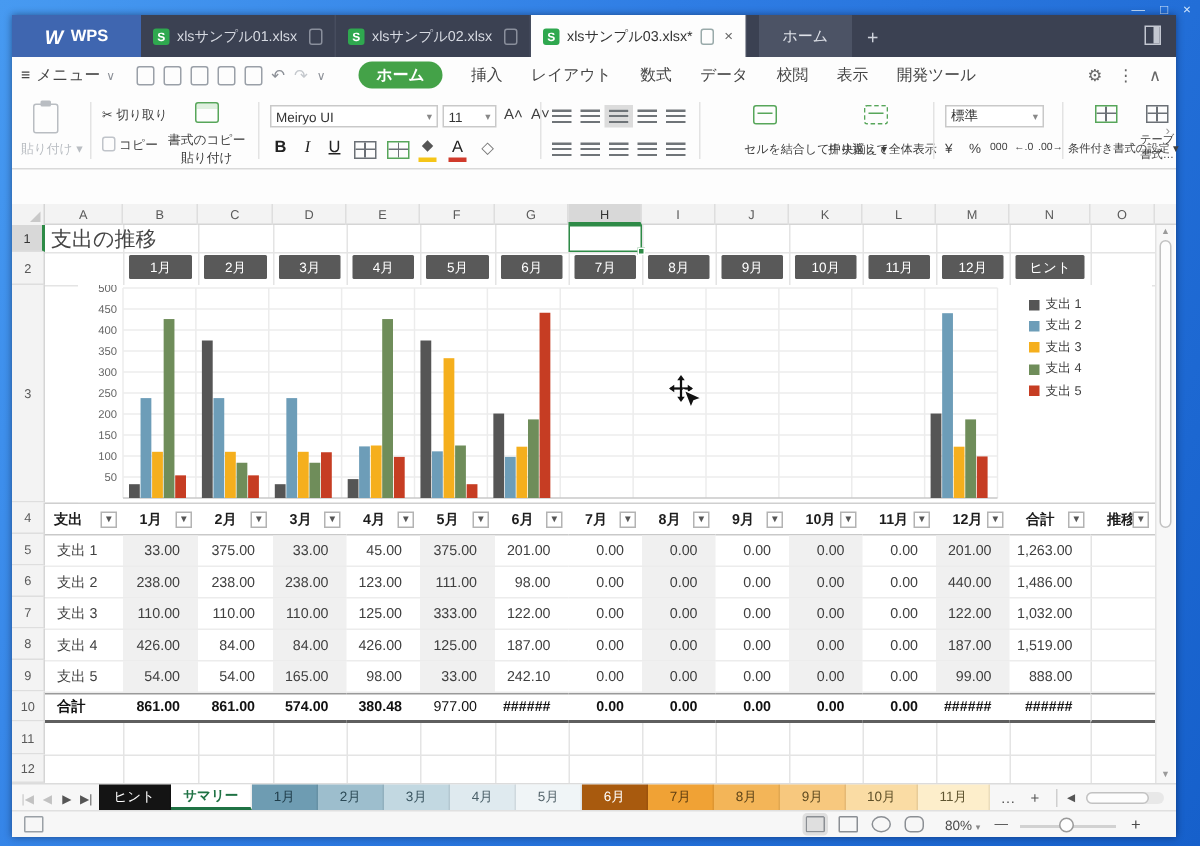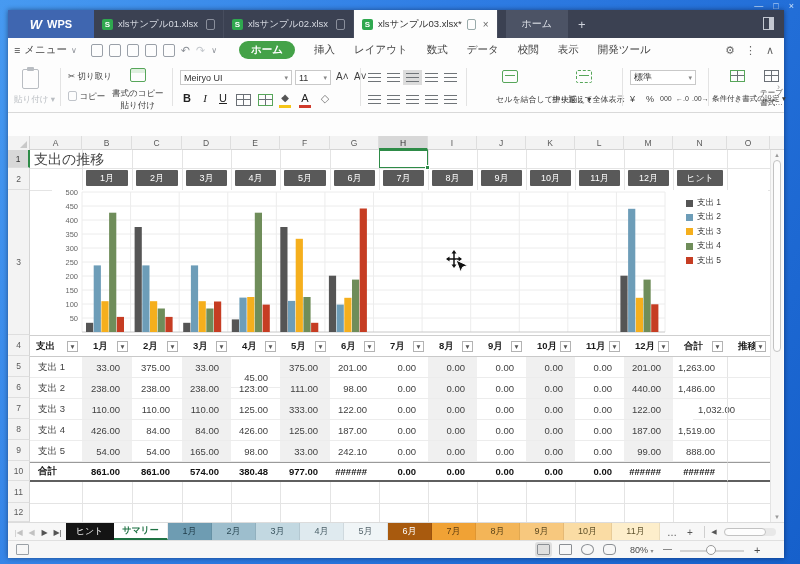--- a/index.html
+++ b/index.html
@@ -452,21 +452,21 @@
           <div style="position: absolute; left: 52px; top: 21px; width: 50px; height: 21px; background: rgb(240, 240, 240);"></div>
           <div style="position: absolute; left: 152px; top: 21px; width: 49px; height: 21px; background: rgb(240, 240, 240);"></div>
           <div style="position: absolute; left: 250px; top: 21px; width: 50px; height: 21px; background: rgb(240, 240, 240);"></div>
           <div style="position: absolute; left: 398px; top: 21px; width: 49px; height: 21px; background: rgb(240, 240, 240);"></div>
           <div style="position: absolute; left: 496px; top: 21px; width: 49px; height: 21px; background: rgb(240, 240, 240);"></div>
           <div style="position: absolute; left: 594px; top: 21px; width: 49px; height: 21px; background: rgb(240, 240, 240);"></div>
           <div class="tcell lab" style="left: 0px; top: 21px; width: 52px; height: 21px; border-bottom: 1px solid rgb(236, 236, 236);">支出 1</div>
           <div class="tcell num" style="left: 52px; top: 21px; width: 50px; height: 21px; border-bottom: 1px solid rgb(236, 236, 236);">33.00</div>
           <div class="tcell num" style="left: 102px; top: 21px; width: 50px; height: 21px; border-bottom: 1px solid rgb(236, 236, 236);">375.00</div>
           <div class="tcell num" style="left: 152px; top: 21px; width: 49px; height: 21px; border-bottom: 1px solid rgb(236, 236, 236);">33.00</div>
-          <div class="tcell num" style="left: 201px; top: 21px; width: 49px; height: 21px; border-bottom: 1px solid rgb(236, 236, 236); margin-top: 10px;">45.00</div>
+          <div class="tcell num" style="left: 201px; top: 21px; width: 49px; height: 21px; border-bottom: 1px solid rgb(236, 236, 236);">45.00</div>
           <div class="tcell num" style="left: 250px; top: 21px; width: 50px; height: 21px; border-bottom: 1px solid rgb(236, 236, 236);">375.00</div>
           <div class="tcell num" style="left: 300px; top: 21px; width: 49px; height: 21px; border-bottom: 1px solid rgb(236, 236, 236);">201.00</div>
           <div class="tcell num" style="left: 349px; top: 21px; width: 49px; height: 21px; border-bottom: 1px solid rgb(236, 236, 236);">0.00</div>
           <div class="tcell num" style="left: 398px; top: 21px; width: 49px; height: 21px; border-bottom: 1px solid rgb(236, 236, 236);">0.00</div>
           <div class="tcell num" style="left: 447px; top: 21px; width: 49px; height: 21px; border-bottom: 1px solid rgb(236, 236, 236);">0.00</div>
           <div class="tcell num" style="left: 496px; top: 21px; width: 49px; height: 21px; border-bottom: 1px solid rgb(236, 236, 236);">0.00</div>
           <div class="tcell num" style="left: 545px; top: 21px; width: 49px; height: 21px; border-bottom: 1px solid rgb(236, 236, 236);">0.00</div>
           <div class="tcell num" style="left: 594px; top: 21px; width: 49px; height: 21px; border-bottom: 1px solid rgb(236, 236, 236);">201.00</div>
           <div class="tcell num" style="left: 643px; top: 21px; width: 54px; height: 21px; border-bottom: 1px solid rgb(236, 236, 236);">1,263.00</div>
           <div class="tcell" style="left: 697px; top: 21px; width: 43px; height: 21px; border-left: 1px solid rgb(228, 228, 228); border-bottom: 1px solid rgb(236, 236, 236);"></div>
@@ -503,21 +503,21 @@
           <div class="tcell num" style="left: 152px; top: 63px; width: 49px; height: 21px; border-bottom: 1px solid rgb(236, 236, 236);">110.00</div>
           <div class="tcell num" style="left: 201px; top: 63px; width: 49px; height: 21px; border-bottom: 1px solid rgb(236, 236, 236);">125.00</div>
           <div class="tcell num" style="left: 250px; top: 63px; width: 50px; height: 21px; border-bottom: 1px solid rgb(236, 236, 236);">333.00</div>
           <div class="tcell num" style="left: 300px; top: 63px; width: 49px; height: 21px; border-bottom: 1px solid rgb(236, 236, 236);">122.00</div>
           <div class="tcell num" style="left: 349px; top: 63px; width: 49px; height: 21px; border-bottom: 1px solid rgb(236, 236, 236);">0.00</div>
           <div class="tcell num" style="left: 398px; top: 63px; width: 49px; height: 21px; border-bottom: 1px solid rgb(236, 236, 236);">0.00</div>
           <div class="tcell num" style="left: 447px; top: 63px; width: 49px; height: 21px; border-bottom: 1px solid rgb(236, 236, 236);">0.00</div>
           <div class="tcell num" style="left: 496px; top: 63px; width: 49px; height: 21px; border-bottom: 1px solid rgb(236, 236, 236);">0.00</div>
           <div class="tcell num" style="left: 545px; top: 63px; width: 49px; height: 21px; border-bottom: 1px solid rgb(236, 236, 236);">0.00</div>
           <div class="tcell num" style="left: 594px; top: 63px; width: 49px; height: 21px; border-bottom: 1px solid rgb(236, 236, 236);">122.00</div>
-          <div class="tcell num" style="left: 663px; top: 63px; width: 54px; height: 21px; border-bottom: 1px solid rgb(236, 236, 236);">1,032.00</div>
+          <div class="tcell num" style="left: 643px; top: 63px; width: 54px; height: 21px; border-bottom: 1px solid rgb(236, 236, 236);">1,032.00</div>
           <div class="tcell" style="left: 697px; top: 63px; width: 43px; height: 21px; border-left: 1px solid rgb(228, 228, 228); border-bottom: 1px solid rgb(236, 236, 236);"></div>
           <div style="position: absolute; left: 52px; top: 84px; width: 50px; height: 21px; background: rgb(240, 240, 240);"></div>
           <div style="position: absolute; left: 152px; top: 84px; width: 49px; height: 21px; background: rgb(240, 240, 240);"></div>
           <div style="position: absolute; left: 250px; top: 84px; width: 50px; height: 21px; background: rgb(240, 240, 240);"></div>
           <div style="position: absolute; left: 398px; top: 84px; width: 49px; height: 21px; background: rgb(240, 240, 240);"></div>
           <div style="position: absolute; left: 496px; top: 84px; width: 49px; height: 21px; background: rgb(240, 240, 240);"></div>
           <div style="position: absolute; left: 594px; top: 84px; width: 49px; height: 21px; background: rgb(240, 240, 240);"></div>
           <div class="tcell lab" style="left: 0px; top: 84px; width: 52px; height: 21px; border-bottom: 1px solid rgb(236, 236, 236);">支出 4</div>
           <div class="tcell num" style="left: 52px; top: 84px; width: 50px; height: 21px; border-bottom: 1px solid rgb(236, 236, 236);">426.00</div>
           <div class="tcell num" style="left: 102px; top: 84px; width: 50px; height: 21px; border-bottom: 1px solid rgb(236, 236, 236);">84.00</div>
@@ -552,21 +552,21 @@
           <div class="tcell num" style="left: 496px; top: 105px; width: 49px; height: 21px; border-bottom: 1px solid rgb(236, 236, 236);">0.00</div>
           <div class="tcell num" style="left: 545px; top: 105px; width: 49px; height: 21px; border-bottom: 1px solid rgb(236, 236, 236);">0.00</div>
           <div class="tcell num" style="left: 594px; top: 105px; width: 49px; height: 21px; border-bottom: 1px solid rgb(236, 236, 236);">99.00</div>
           <div class="tcell num" style="left: 643px; top: 105px; width: 54px; height: 21px; border-bottom: 1px solid rgb(236, 236, 236);">888.00</div>
           <div class="tcell" style="left: 697px; top: 105px; width: 43px; height: 21px; border-left: 1px solid rgb(228, 228, 228); border-bottom: 1px solid rgb(236, 236, 236);"></div>
           <div class="tcell lab" style="left: 0px; top: 126px; width: 52px; height: 20px; font-weight: bold; border-top: 1px solid rgb(154, 154, 154); border-bottom: 2px solid rgb(95, 95, 95); color: rgb(17, 17, 17);">合計</div>
           <div class="tcell num" style="left: 52px; top: 126px; width: 50px; height: 20px; font-weight: bold; border-top: 1px solid rgb(154, 154, 154); border-bottom: 2px solid rgb(95, 95, 95); color: rgb(17, 17, 17);">861.00</div>
           <div class="tcell num" style="left: 102px; top: 126px; width: 50px; height: 20px; font-weight: bold; border-top: 1px solid rgb(154, 154, 154); border-bottom: 2px solid rgb(95, 95, 95); color: rgb(17, 17, 17);">861.00</div>
           <div class="tcell num" style="left: 152px; top: 126px; width: 49px; height: 20px; font-weight: bold; border-top: 1px solid rgb(154, 154, 154); border-bottom: 2px solid rgb(95, 95, 95); color: rgb(17, 17, 17);">574.00</div>
           <div class="tcell num" style="left: 201px; top: 126px; width: 49px; height: 20px; font-weight: bold; border-top: 1px solid rgb(154, 154, 154); border-bottom: 2px solid rgb(95, 95, 95); color: rgb(17, 17, 17);">380.48</div>
-          <div class="tcell num" style="left: 250px; top: 126px; width: 50px; height: 20px; font-weight: bold; border-top: 1px solid rgb(154, 154, 154); border-bottom: 2px solid rgb(95, 95, 95); color: rgb(17, 17, 17);">977.00</div>
+          <div class="tcell num" style="left: 250px; top: 126px; width: 50px; height: 20px; font-weight: normal; border-top: 1px solid rgb(154, 154, 154); border-bottom: 2px solid rgb(95, 95, 95); color: rgb(17, 17, 17);">977.00</div>
           <div class="tcell num" style="left: 300px; top: 126px; width: 49px; height: 20px; font-weight: bold; border-top: 1px solid rgb(154, 154, 154); border-bottom: 2px solid rgb(95, 95, 95); color: rgb(17, 17, 17);">######</div>
           <div class="tcell num" style="left: 349px; top: 126px; width: 49px; height: 20px; font-weight: bold; border-top: 1px solid rgb(154, 154, 154); border-bottom: 2px solid rgb(95, 95, 95); color: rgb(17, 17, 17);">0.00</div>
           <div class="tcell num" style="left: 398px; top: 126px; width: 49px; height: 20px; font-weight: bold; border-top: 1px solid rgb(154, 154, 154); border-bottom: 2px solid rgb(95, 95, 95); color: rgb(17, 17, 17);">0.00</div>
           <div class="tcell num" style="left: 447px; top: 126px; width: 49px; height: 20px; font-weight: bold; border-top: 1px solid rgb(154, 154, 154); border-bottom: 2px solid rgb(95, 95, 95); color: rgb(17, 17, 17);">0.00</div>
           <div class="tcell num" style="left: 496px; top: 126px; width: 49px; height: 20px; font-weight: bold; border-top: 1px solid rgb(154, 154, 154); border-bottom: 2px solid rgb(95, 95, 95); color: rgb(17, 17, 17);">0.00</div>
           <div class="tcell num" style="left: 545px; top: 126px; width: 49px; height: 20px; font-weight: bold; border-top: 1px solid rgb(154, 154, 154); border-bottom: 2px solid rgb(95, 95, 95); color: rgb(17, 17, 17);">0.00</div>
           <div class="tcell num" style="left: 594px; top: 126px; width: 49px; height: 20px; font-weight: bold; border-top: 1px solid rgb(154, 154, 154); border-bottom: 2px solid rgb(95, 95, 95); color: rgb(17, 17, 17);">######</div>
           <div class="tcell num" style="left: 643px; top: 126px; width: 54px; height: 20px; font-weight: bold; border-top: 1px solid rgb(154, 154, 154); border-bottom: 2px solid rgb(95, 95, 95); color: rgb(17, 17, 17);">######</div>
           <div class="tcell" style="left: 697px; top: 126px; width: 43px; height: 20px; border-top: 1px solid rgb(154, 154, 154); border-bottom: 2px solid rgb(95, 95, 95); border-left: 1px solid rgb(228, 228, 228);"></div>
         </div>

